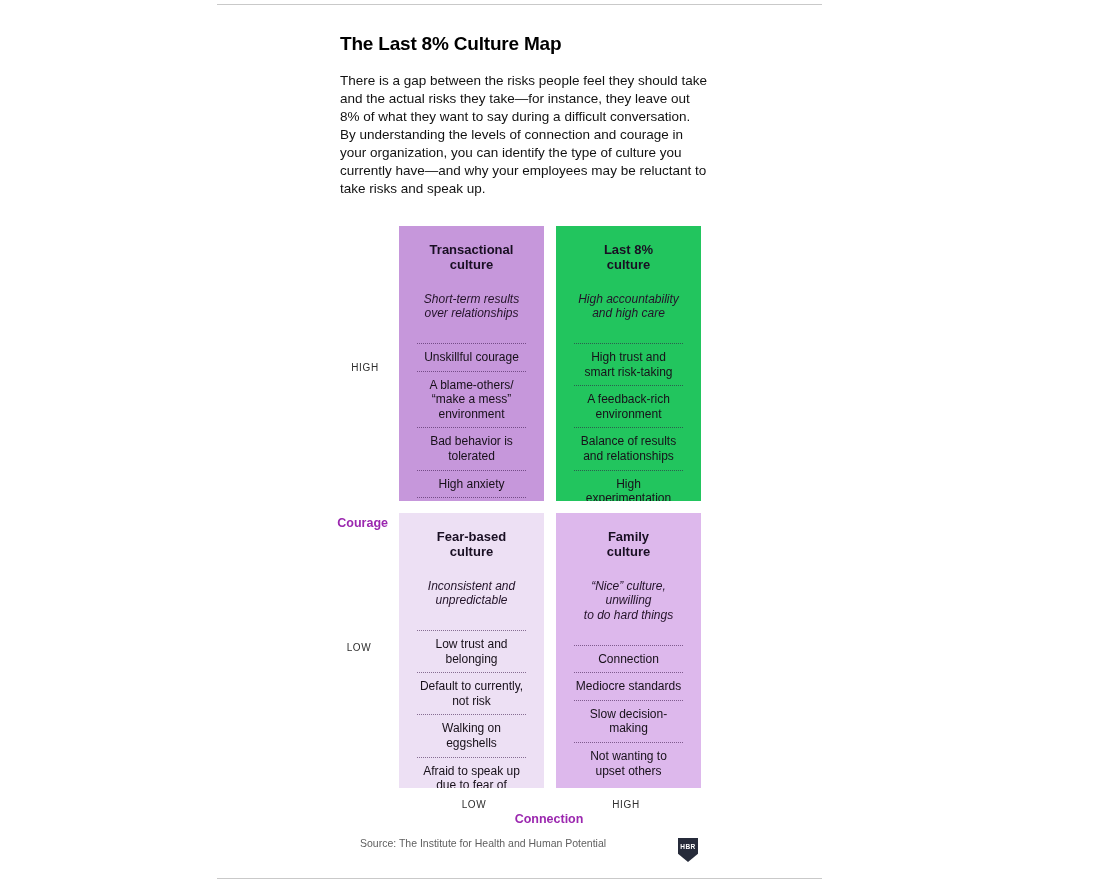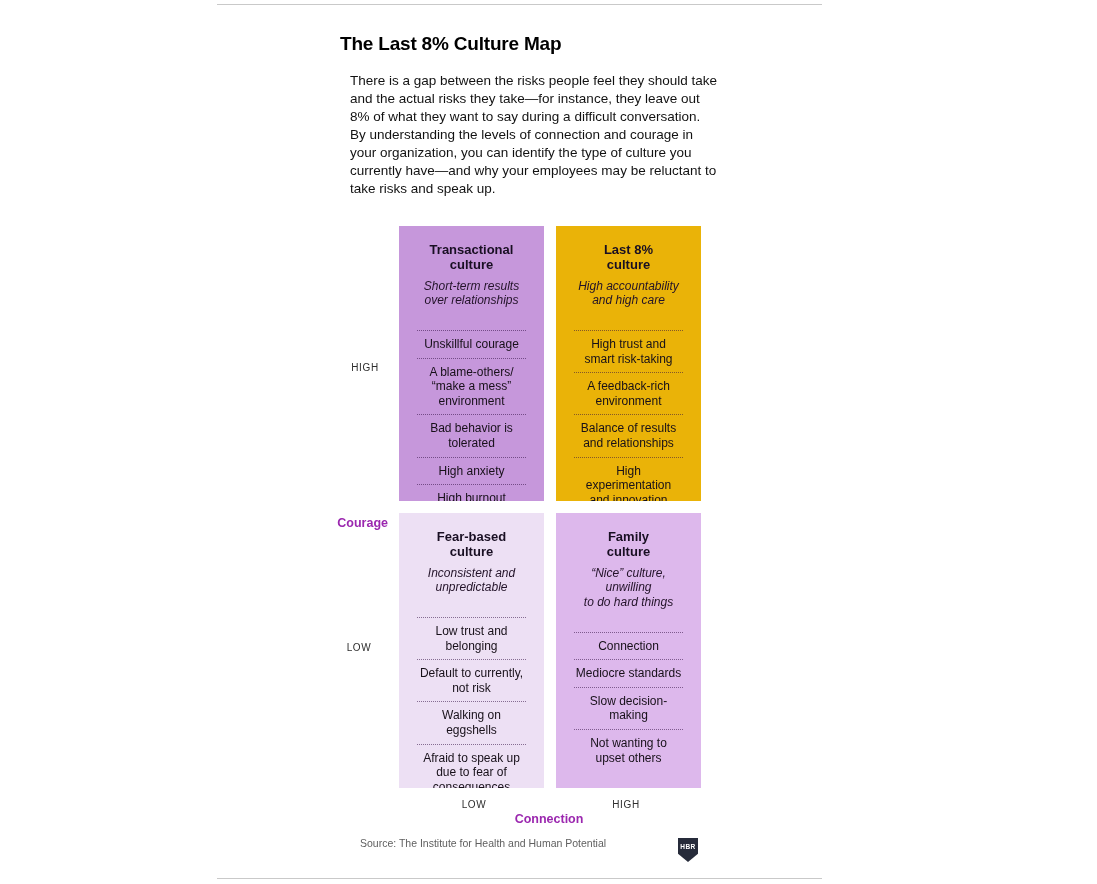--- a/index.html
+++ b/index.html
@@ -12,40 +12,40 @@
   .hr { position: absolute; left: 217px; width: 605px; height: 1px; background: #c9c9c9; }
   .hr.top { top: 4px; }
   .hr.bottom { top: 878px; }
 
   .page-title {
     position: absolute; left: 340px; top: 20px;
     font-size: 19px; font-weight: 700; color: #000; letter-spacing: -0.2px;
   }
   .desc {
     position: absolute; left: 340px; top: 58px; width: 368px;
-    font-size: 13.5px; line-height: 1.34; color: #121212; margin-left: 10px;
+    font-size: 13.5px; line-height: 1.34; color: #121212;
   }
 
   .grid {
     position: absolute; left: 399px; top: 226px; width: 302px; height: 562px;
     display: grid; grid-template-columns: 1fr 1fr; grid-template-rows: 1fr 1fr;
     gap: 12px; background: #ffffff;
   }
   .quad { padding: 16px 12px 8px; text-align: center; overflow: hidden; }
   .quad.tl { background: #c697db; }
-  .quad.tr { background: #eab308; }
+  .quad.tr { background: #22c55e; }
   .quad.bl { background: #ede0f4; }
   .quad.br { background: #ddb8ec; }
 
   .q-title {
     font-weight: 700; font-size: 13px; line-height: 1.18;
     white-space: pre-line; color: #190f23;
   }
   .q-sub {
-    font-style: italic; font-size: 12px; line-height: 1.22; margin-top: 6px;
+    font-style: italic; font-size: 12px; line-height: 1.22; margin-top: 19px;
     white-space: pre-line; color: #231329;
   }
   .q-items { margin: 22px 6px 0; }
   .q-item {
     font-size: 12px; line-height: 1.22; padding: 6px 1px;
     border-top: 1px dotted rgba(50, 15, 65, 0.55); color: #171019;
   }
 
   .axis-small {
     position: absolute; font-size: 10px; letter-spacing: 0.6px; color: #2e2e2e;

